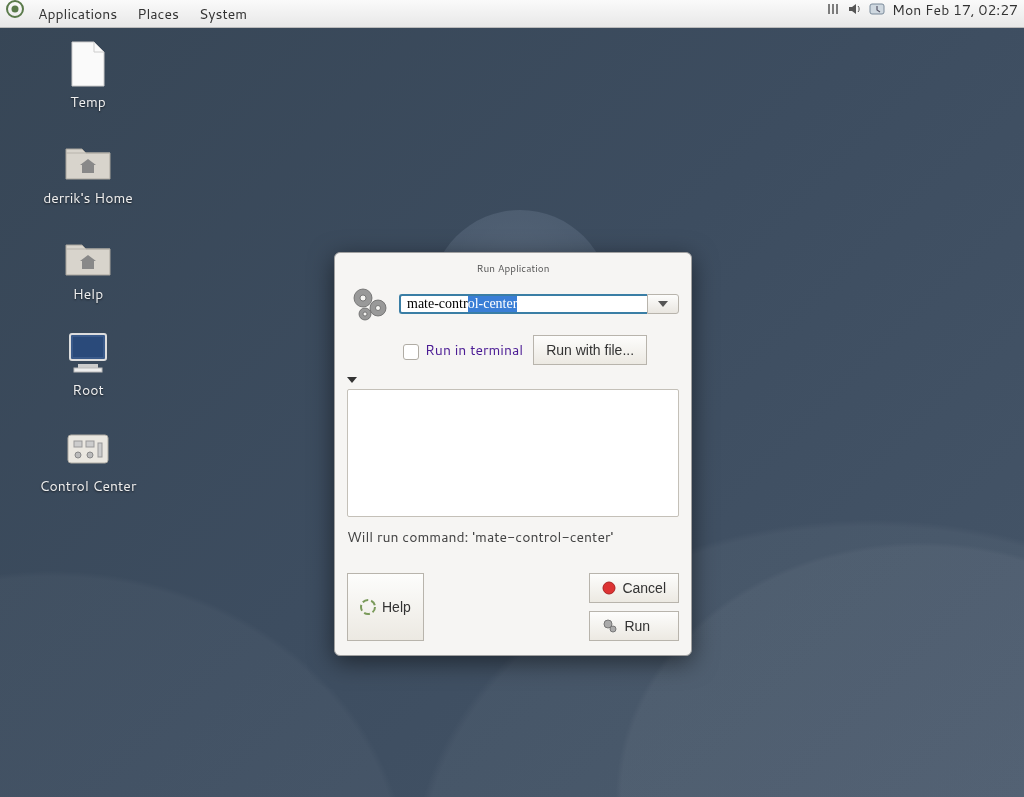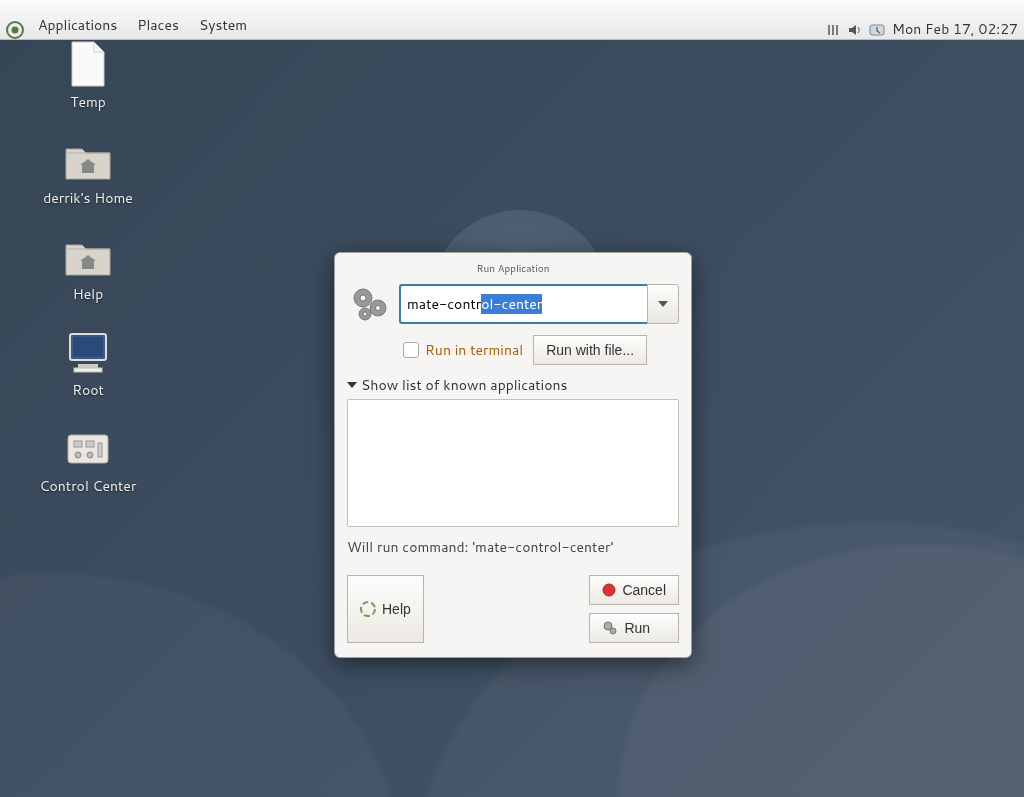--- a/index.html
+++ b/index.html
@@ -29,25 +29,25 @@
       width: 180px;
       height: 180px;
       border-radius: 50%;
       background: radial-gradient(circle at 50% 35%, #6a7a8e 0%, #5a6a7e 60%, transparent 100%);
       opacity: 0.5;
     }
     
     .panel {
       position: absolute;
       top: 0; left: 0; right: 0;
-      height: 40px;
+      height: 28px;
       background: linear-gradient(#fafafa, #e8e8e8);
       border-bottom: 1px solid #bbb;
       display: flex;
-      align-items: flex-end;
+      align-items: flex-start;
       padding: 0 6px;
       z-index: 100;
     }
     .panel-logo {
       width: 18px; height: 18px;
       margin-right: 4px;
       display:flex;align-items:center;justify-content:center;
     }
     .menu-item {
       padding: 4px 10px;
@@ -102,22 +102,23 @@
       font-size:10px;
     }
     .dialog-body { padding:0 12px 10px 12px; }
     .row1 { display:flex; align-items:center; gap:6px; margin-bottom:8px;}
     .gear-icon {
       width:46px;height:46px;flex-shrink:0;
       display:flex;align-items:center;justify-content:center;
     }
     .combo {
       flex:1;
-      height:40px;
+      height:20px;
       display:flex;
+      font-family:Liberation Serif, serif;
     }
     .combo-input {
       flex:1;
       border:2px solid #3a7ea5;
       border-right:none;
       border-radius:3px 0 0 3px;
       padding:0 6px;
       font-size:14px;
       outline:none;
       display:flex;align-items:center;
@@ -126,42 +127,42 @@
     .combo-input .typed {color:#000;}
     .combo-input .selected { background:#3a7ed6; color:#fff; }
     .combo-btn {
       width:32px;
       border:1px solid #b8b4ac;
       border-radius:0 3px 3px 0;
       background:linear-gradient(#fdfdfc,#e9e6e0);
       display:flex;align-items:center;justify-content:center;
     }
     .row2 { display:flex; align-items:center; gap:10px; padding-left:56px; margin-bottom:10px;}
-    .checkbox { display:flex;align-items:center;gap:6px;color:#a16207;}
+    .checkbox { display:flex;align-items:flex-end;gap:6px;color:#4c1d95;}
     .checkbox-box {
       width:16px;height:16px;border:1px solid #b0aca4;border-radius:3px;background:#fff;
     }
     .btn {
       border:1px solid #b8b4ac;
       border-radius:0;
       background:linear-gradient(#fdfdfc,#ece9e2);
       padding:6px 12px;
       color:#333;
       display:inline-flex;align-items:center;gap:6px;
       font-size:14px;
     }
     .expander { display:flex;align-items:center;gap:4px;color:#333;margin-bottom:4px;}
     .applist {
       height:128px;
       border:1px solid #c4c0b8;
       background:#fff;
       border-radius:2px;
       margin-bottom:10px;
     }
-    .cmd-label{color:#444;margin-bottom:18px;font-size:14px;}
+    .cmd-label{color:#444;margin-bottom:26px;font-size:14px;}
     .dialog-actions{
       display:flex;justify-content:space-between;padding:0 0 4px;
     }
     .dialog-actions .right{display:flex;gap:8px;flex-direction:column;}
     
     svg{display:block;}
   </style>
 </head>
 <body>
 
@@ -288,21 +289,20 @@
       <label class="checkbox">
         <span class="checkbox-box"></span>
         <span>Run in terminal</span>
       </label>
       <button class="btn">Run with file...</button>
     </div>
     <div class="expander">
       <svg width="10" height="10" viewBox="0 0 10 10">
           <path d="M0 2l5 6 5-6z" fill="#333"></path>
         </svg>
-      <span>Show list of known applications</span>
     </div>
     <div class="applist"></div>
     <div class="cmd-label">Will run command: 'mate-control-center'</div>
     <div class="dialog-actions">
       <button class="btn">
         <svg width="16" height="16" viewBox="0 0 16 16">
             <circle cx="8" cy="8" r="7" fill="none" stroke="#7a9a5a" stroke-width="2" stroke-dasharray="6 3"></circle>
           </svg>
         <span>Help</span>
       </button>

